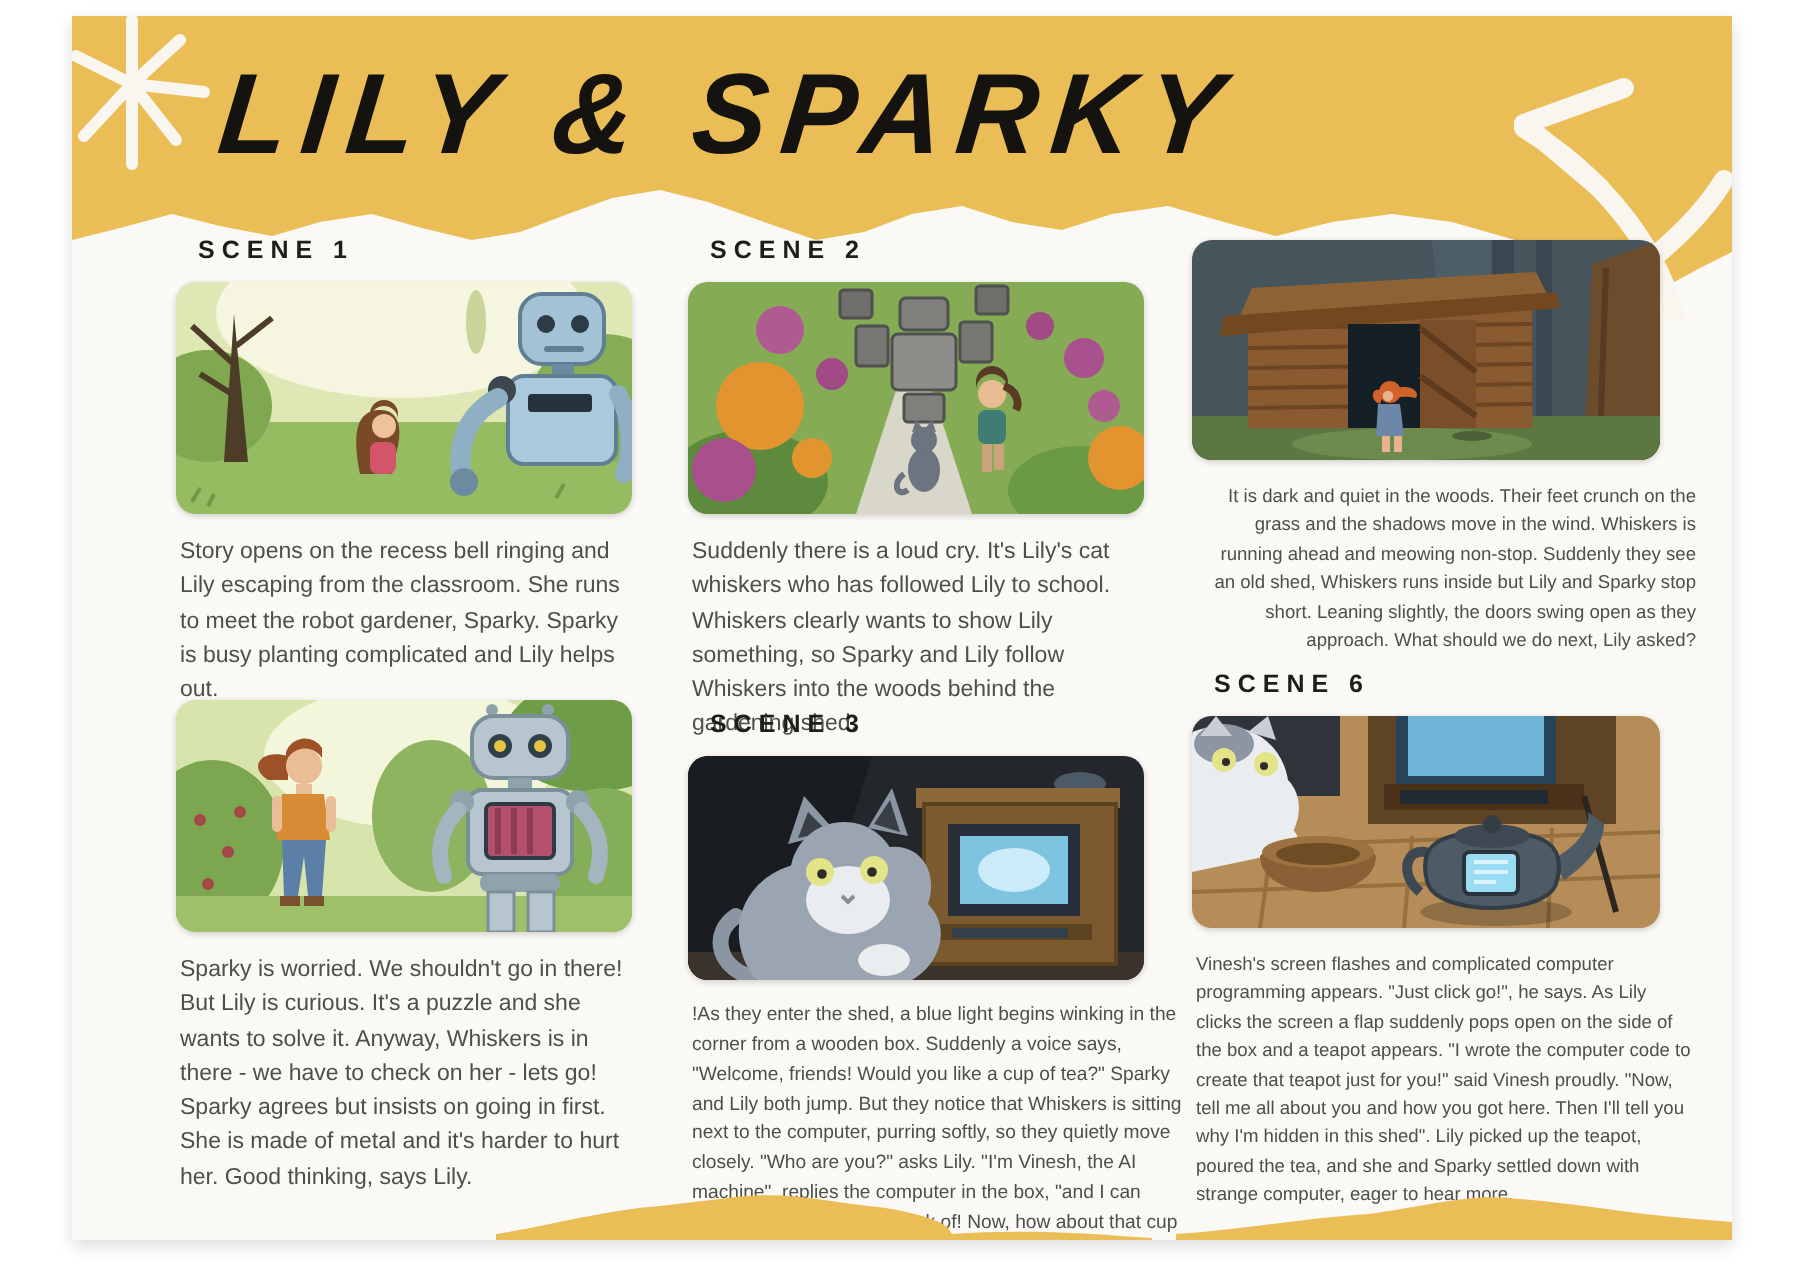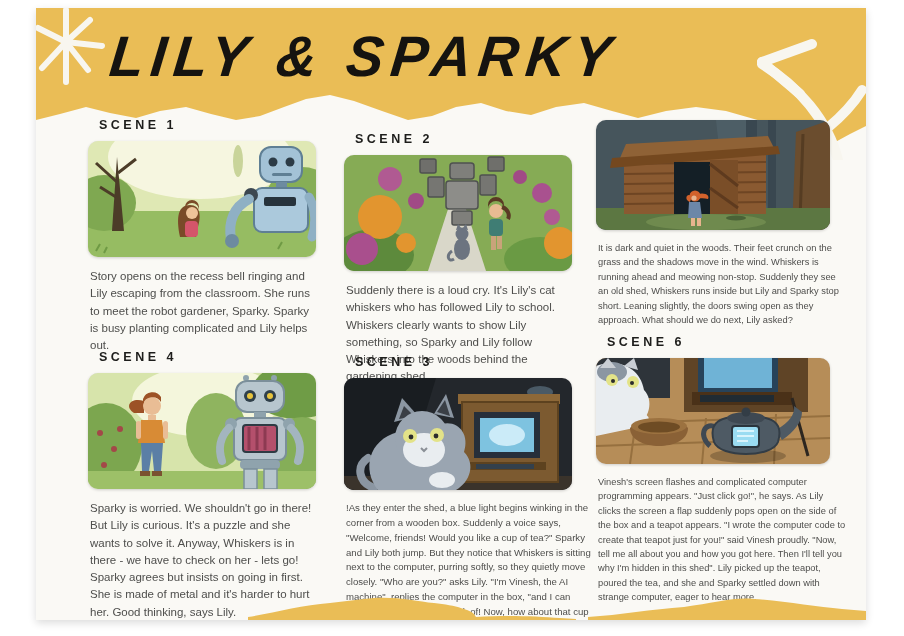--- a/index.html
+++ b/index.html
@@ -91,21 +91,21 @@
         <path d="M92,96 C88,76 90,64 102,64 C113,64 113,76 110,86 L108,96 Z" fill="#7a4a28"></path>
         <circle cx="104" cy="72" r="6" fill="#eec39a"></circle>
         <path d="M97,69 A7,7 0 0 1 111,69 L111,66 A7,7 0 0 0 97,66 Z" fill="#7a4a28"></path>
         <rect x="97" y="80" width="13" height="16" rx="4" fill="#d4556a"></rect>
         <path d="M8,110 l4,-7 M16,112 l3,-6 M190,108 l4,-7" stroke="#6f9a44" stroke-width="2"></path>
       </svg>
     </figure>
     <p class="scene-text t-lg">Story opens on the recess bell ringing and Lily escaping from the classroom. She runs to meet the robot gardener, Sparky. Sparky is busy planting complicated and Lily helps out.</p>
   </section>
 
-  <section class="scene" style="left:308px;top:124px;width:228px;">
+  <section class="scene" style="left:308px;top:110px;width:228px;">
     <h2 class="scene-label">SCENE 2</h2>
     <figure class="scene-image" style="width:228px;height:116px;" role="img" aria-label="A grey blocky robot, a grey cat and Lily walk down a garden path between orange and purple flowers">
       <svg viewBox="0 0 228 116" preserveAspectRatio="none">
         <rect width="228" height="116" fill="#86ab55"></rect>
         <path d="M84,116 L142,116 L120,48 L106,48 Z" fill="#d9d7c9"></path>
         <ellipse cx="30" cy="100" rx="40" ry="26" fill="#5d8a3c"></ellipse>
         <ellipse cx="196" cy="104" rx="36" ry="22" fill="#6a9a44"></ellipse>
         <circle cx="36" cy="62" r="22" fill="#e2952f"></circle>
         <circle cx="18" cy="94" r="16" fill="#a94f8d"></circle>
         <circle cx="46" cy="24" r="12" fill="#b05a92"></circle>
@@ -166,25 +166,24 @@
         <path d="M96,76 C90,72 88,80 94,82" fill="#d2622c"></path>
         <circle cx="99" cy="76" r="5.5" fill="#d2622c"></circle>
         <path d="M102,74 C110,72 114,76 112,79 C107,78 103,78 100,80 Z" fill="#d2622c"></path>
         <circle cx="98" cy="78" r="2.6" fill="#e8b48e"></circle>
         <path d="M93,82 L104,82 L106,98 L92,98 Z" fill="#6c87a8"></path>
         <rect x="95" y="98" width="4" height="8" fill="#e8b48e"></rect>
         <rect x="101" y="98" width="4" height="8" fill="#e8b48e"></rect>
         <ellipse cx="140" cy="98" rx="10" ry="2.5" fill="#4a6236"></ellipse>
       </svg>
     </figure>
-    <p class="scene-text t-sm" style="width:250px;">It is dark and quiet in the woods. Their feet crunch on the grass and the shadows move in the wind. Whiskers is running ahead and meowing non-stop. Suddenly they see an old shed, Whiskers runs inside but Lily and Sparky stop short. Leaning slightly,  the doors swing open as they approach. What should we do next, Lily asked?</p>
+    <p class="scene-text t-sm" style="width:250px;text-align:right;">It is dark and quiet in the woods. Their feet crunch on the grass and the shadows move in the wind. Whiskers is running ahead and meowing non-stop. Suddenly they see an old shed, Whiskers runs inside but Lily and Sparky stop short. Leaning slightly,  the doors swing open as they approach. What should we do next, Lily asked?</p>
   </section>
 
   <section class="scene" style="left:52px;top:342px;width:228px;">
-    <h2 class="scene-label">SCENE 4</h2>
     <figure class="scene-image" style="width:228px;height:116px;" role="img" aria-label="Lily with a ponytail and orange shirt faces the worried robot Sparky with a red chest screen in the garden">
       <svg viewBox="0 0 228 116" preserveAspectRatio="none">
         <rect width="228" height="116" fill="#d7e4ab"></rect>
         <ellipse cx="118" cy="28" rx="74" ry="36" fill="#f4f6dc"></ellipse>
         <ellipse cx="208" cy="18" rx="44" ry="28" fill="#6f9c46"></ellipse>
         <ellipse cx="214" cy="82" rx="32" ry="38" fill="#85ae58"></ellipse>
         <ellipse cx="18" cy="72" rx="36" ry="42" fill="#7ca64f"></ellipse>
         <ellipse cx="128" cy="58" rx="30" ry="38" fill="#8fb45f"></ellipse>
         <circle cx="12" cy="60" r="3" fill="#a34848"></circle>
           <circle cx="26" cy="76" r="3" fill="#a34848"></circle>

